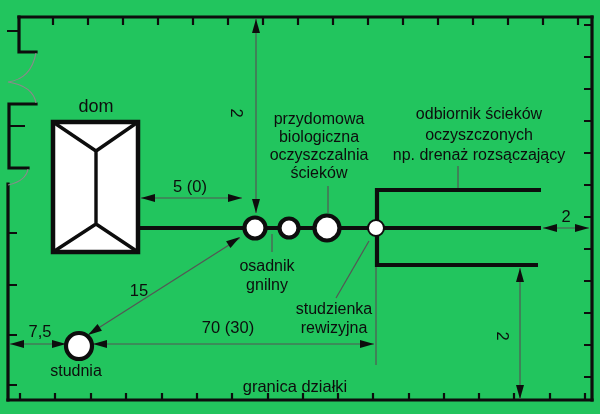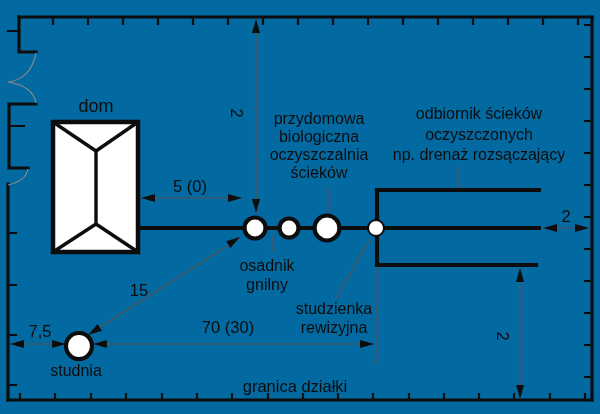--- a/index.html
+++ b/index.html
@@ -1,17 +1,17 @@
 <!DOCTYPE html>
 <html lang="pl"><head>
 <meta charset="utf-8">
 <style>
   html,body{margin:0;padding:0;background:#e9e9e9;}
   .stage{
-    position:relative;width:600px;height:414px;background:#0369a1;
+    position:relative;width:600px;height:414px;background:#22c55e;
     font-family:"Liberation Sans", sans-serif;overflow:hidden;
   }
   svg{display:block;width:600px;height:414px;}
   text{
     font-family:"Liberation Sans", sans-serif;
     fill:#0d0d0d;
     font-size:16px;
   }
   .t-big{font-size:18px;}
   .t-dim{font-size:16.5px;}

